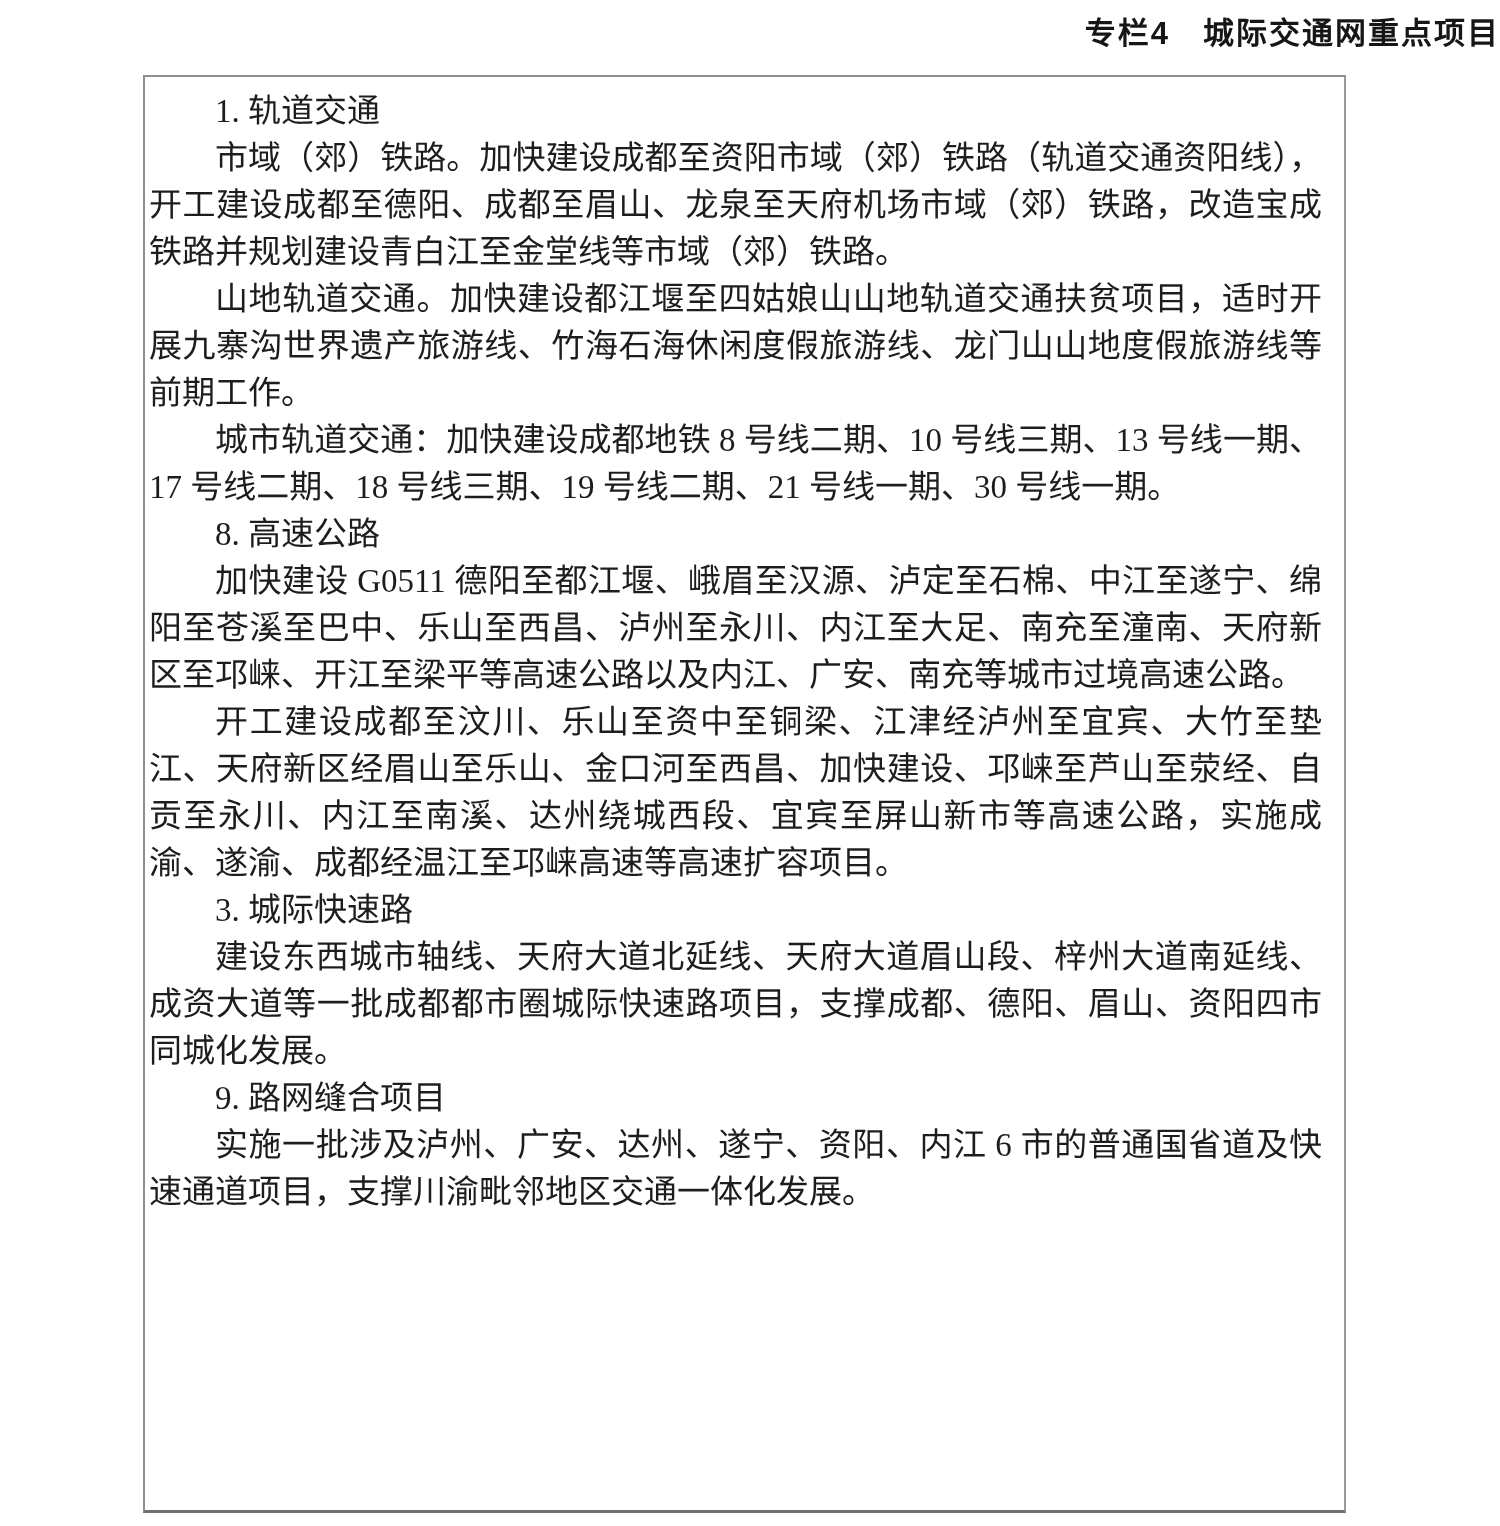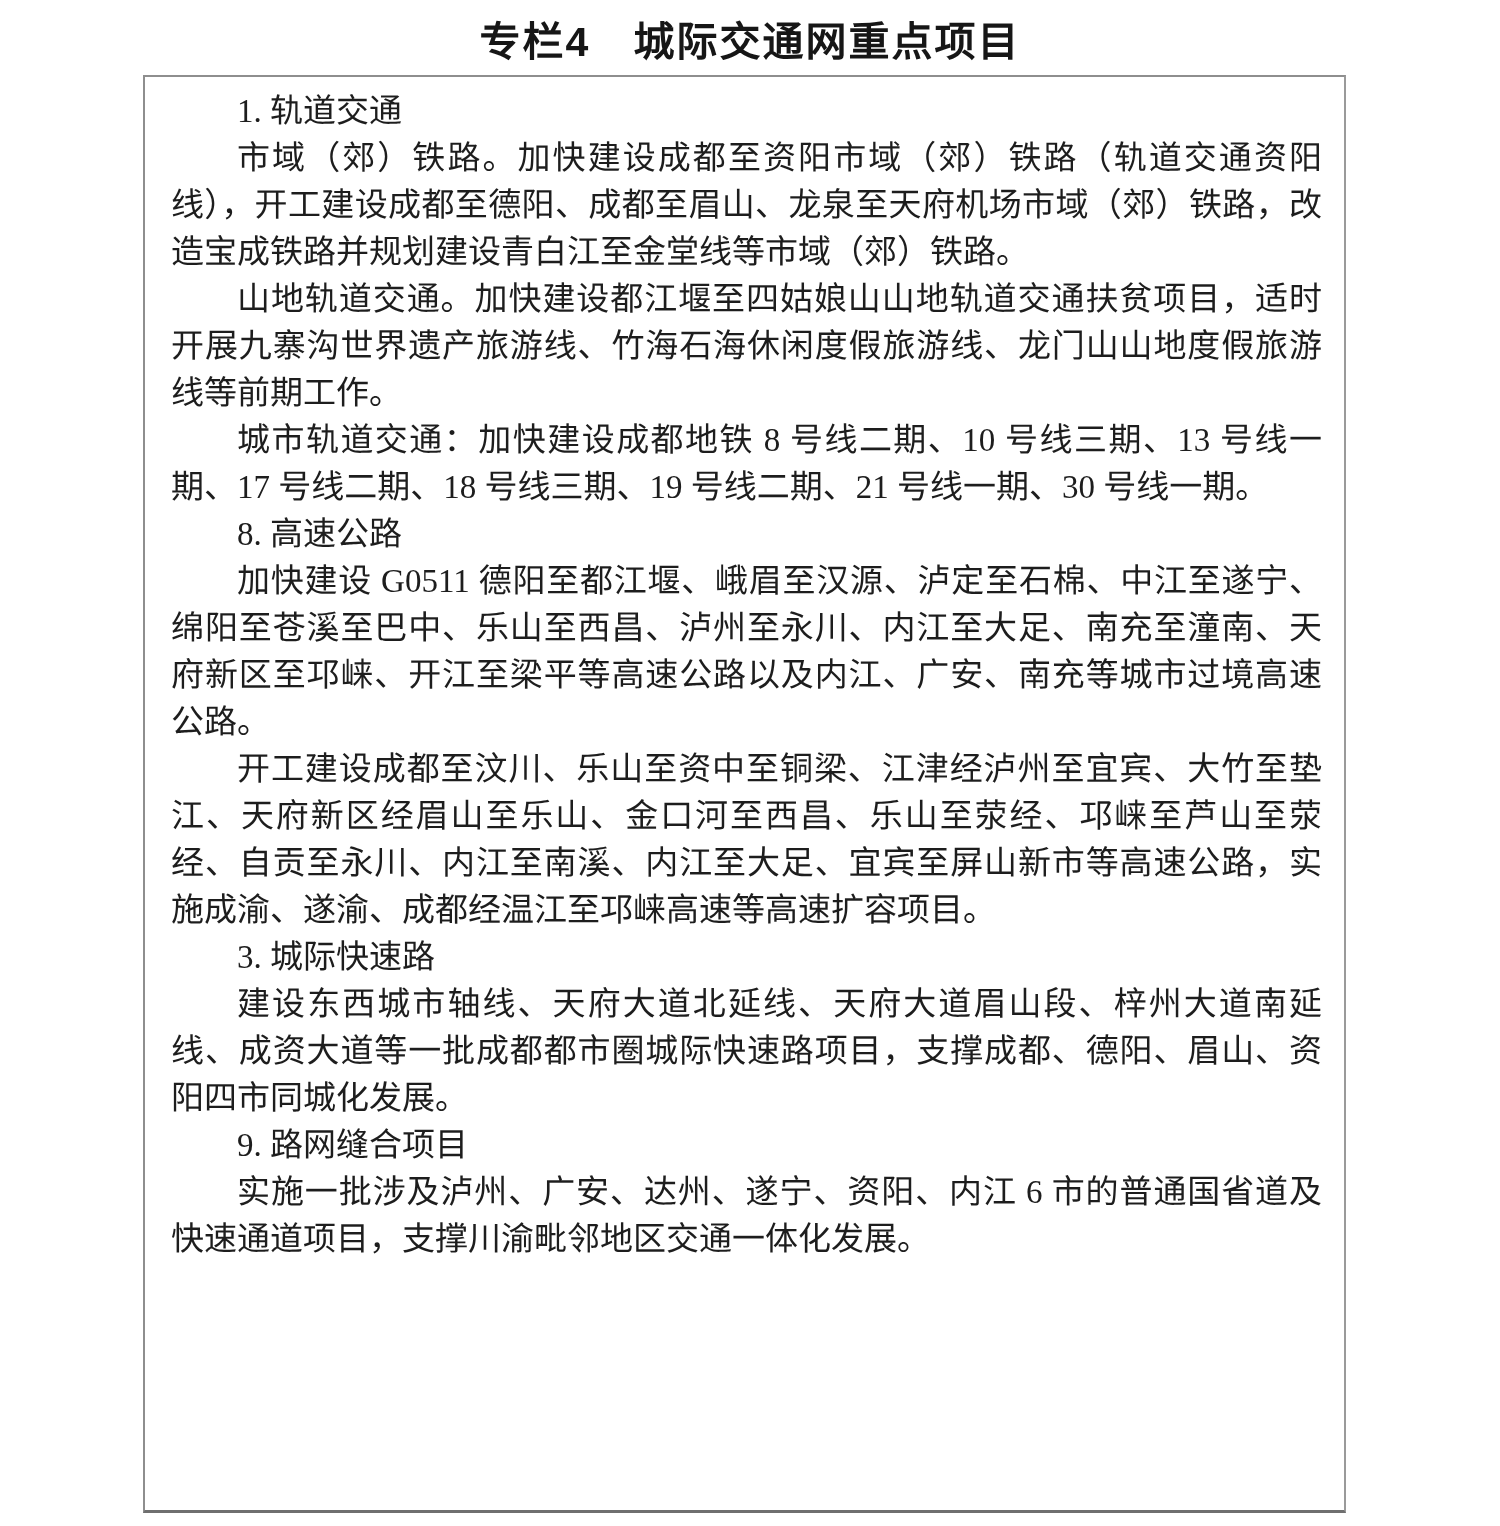--- a/index.html
+++ b/index.html
@@ -10,38 +10,38 @@
   }
   .page {
     position: relative;
     width: 1500px;
     height: 1526px;
     background: #ffffff;
     overflow: hidden;
   }
   .doc-title {
     margin-top: 8px;
-    text-align: center;
+    text-align: right;
     font-family: "Liberation Sans", "DejaVu Sans", sans-serif;
     font-weight: bold;
-    font-size: 41px;
+    font-size: 31px;
     letter-spacing: 2px;
     color: #161616;
   }
   .content-box {
     position: absolute;
     left: 143px;
     top: 75px;
     width: 1203px;
     height: 1438px;
     border: 2px solid #8e8e8e;
     border-bottom: 3px solid #6f6f6f;
     border-right-color: #9a9a9a;
     background: #ffffff;
-    padding: 11px 22px 14px 26px;
+    padding: 11px 22px 14px 4px;
   }
   .content-box p {
     font-size: 33px;
     line-height: 47px;
     color: #1d1d1d;
     text-align: justify;
     text-justify: inter-ideograph;
     text-indent: 2em;
     word-break: break-all;
   }
@@ -58,21 +58,21 @@
 
   <div class="content-box">
 
     <p class="section-heading">1. 轨道交通</p>
     <p>市域（郊）铁路。加快建设成都至资阳市域（郊）铁路（轨道交通资阳线），开工建设成都至德阳、成都至眉山、龙泉至天府机场市域（郊）铁路，改造宝成铁路并规划建设青白江至金堂线等市域（郊）铁路。</p>
     <p>山地轨道交通。加快建设都江堰至四姑娘山山地轨道交通扶贫项目，适时开展九寨沟世界遗产旅游线、竹海石海休闲度假旅游线、龙门山山地度假旅游线等前期工作。</p>
     <p>城市轨道交通：加快建设成都地铁 8 号线二期、10 号线三期、13 号线一期、17 号线二期、18 号线三期、19 号线二期、21 号线一期、30 号线一期。</p>
 
     <p class="section-heading">8. 高速公路</p>
     <p>加快建设 G0511 德阳至都江堰、峨眉至汉源、泸定至石棉、中江至遂宁、绵阳至苍溪至巴中、乐山至西昌、泸州至永川、内江至大足、南充至潼南、天府新区至邛崃、开江至梁平等高速公路以及内江、广安、南充等城市过境高速公路。</p>
-    <p>开工建设成都至汶川、乐山至资中至铜梁、江津经泸州至宜宾、大竹至垫江、天府新区经眉山至乐山、金口河至西昌、乐山至荥经、邛崃至芦山至荥经、自贡至永川、内江至南溪、内江至大足、宜宾至屏山新市等高速公路，实施成渝、遂渝、成都经温江至邛崃高速等高速扩容项目。</p>
+    <p>开工建设成都至汶川、乐山至资中至铜梁、江津经泸州至宜宾、大竹至垫江、天府新区经眉山至乐山、金口河至西昌、加快建设、邛崃至芦山至荥经、自贡至永川、内江至南溪、达州绕城西段、宜宾至屏山新市等高速公路，实施成渝、遂渝、成都经温江至邛崃高速等高速扩容项目。</p>
 
     <p class="section-heading">3. 城际快速路</p>
     <p>建设东西城市轴线、天府大道北延线、天府大道眉山段、梓州大道南延线、成资大道等一批成都都市圈城际快速路项目，支撑成都、德阳、眉山、资阳四市同城化发展。</p>
 
     <p class="section-heading">9. 路网缝合项目</p>
     <p>实施一批涉及泸州、广安、达州、遂宁、资阳、内江 6 市的普通国省道及快速通道项目，支撑川渝毗邻地区交通一体化发展。</p>
 
   </div>
 </div>
 

